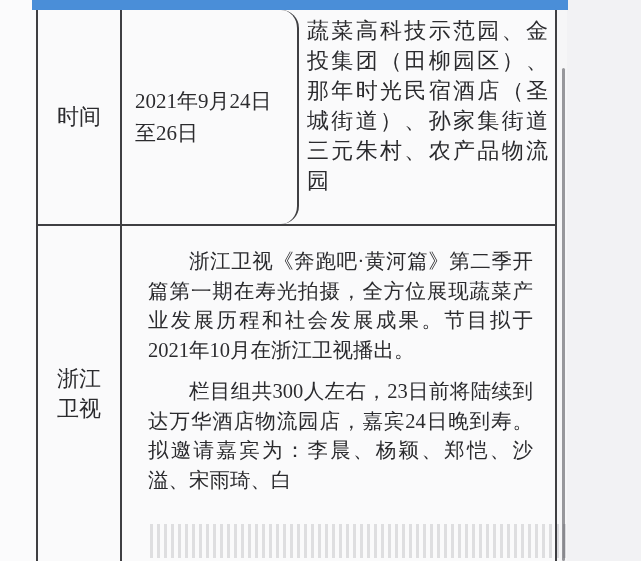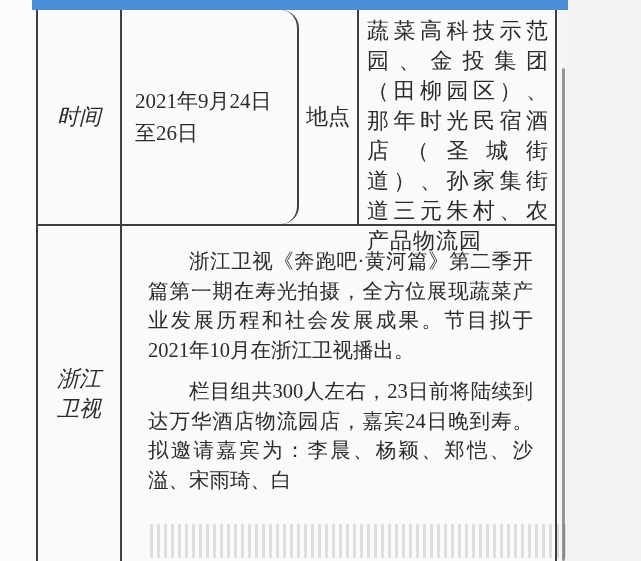--- a/index.html
+++ b/index.html
@@ -39,21 +39,21 @@
   .row-time{height:216px;border-bottom:2px solid #3f3f42;}
   .row-activity{flex:1;}
   .cell{box-sizing:border-box;}
   .label-cell{
     width:84px;flex:0 0 84px;
     border-right:2px solid #3f3f42;
     display:flex;align-items:center;justify-content:center;
     font-size:22px;line-height:30px;
     text-align:center;
   }
-  .label-cell .label-text{display:block;width:48px;font-style:italic;}
+  .label-cell .label-text{display:block;width:48px;}
   .date-cell{
     width:177px;flex:0 0 177px;
     border-right:2px solid #3f3f42;
     display:flex;align-items:center;
     padding:0 8px 0 13px;
     font-size:21px;line-height:32px;border-radius:18px;
   }
   .date-cell .date-text{display:block;width:152px;}
   .place-label-cell{
     width:60px;flex:0 0 60px;
@@ -114,23 +114,20 @@
 
   <div class="info-table">
 
     <div class="row row-time">
       <div class="cell label-cell">
         <span class="label-text">时间</span>
       </div>
       <div class="cell date-cell">
         <span class="date-text">2021年9月24日至26日</span>
       </div>
-      <div class="cell place-label-cell">
-        <span>地点</span>
-      </div>
       <div class="cell place-value-cell">蔬菜高科技示范园、金投集团（田柳园区）、那年时光民宿酒店（圣城街道）、孙家集街道三元朱村、农产品物流园</div>
     </div>
 
     <div class="row row-activity">
       <div class="cell label-cell">
         <span class="label-text">浙江卫视</span>
       </div>
       <div class="cell activity-content-cell">
         <p>浙江卫视《奔跑吧·黄河篇》第二季开篇第一期在寿光拍摄，全方位展现蔬菜产业发展历程和社会发展成果。节目拟于2021年10月在浙江卫视播出。</p>
         <p>栏目组共300人左右，23日前将陆续到达万华酒店物流园店，嘉宾24日晚到寿。拟邀请嘉宾为：李晨、杨颖、郑恺、沙溢、宋雨琦、白</p>

